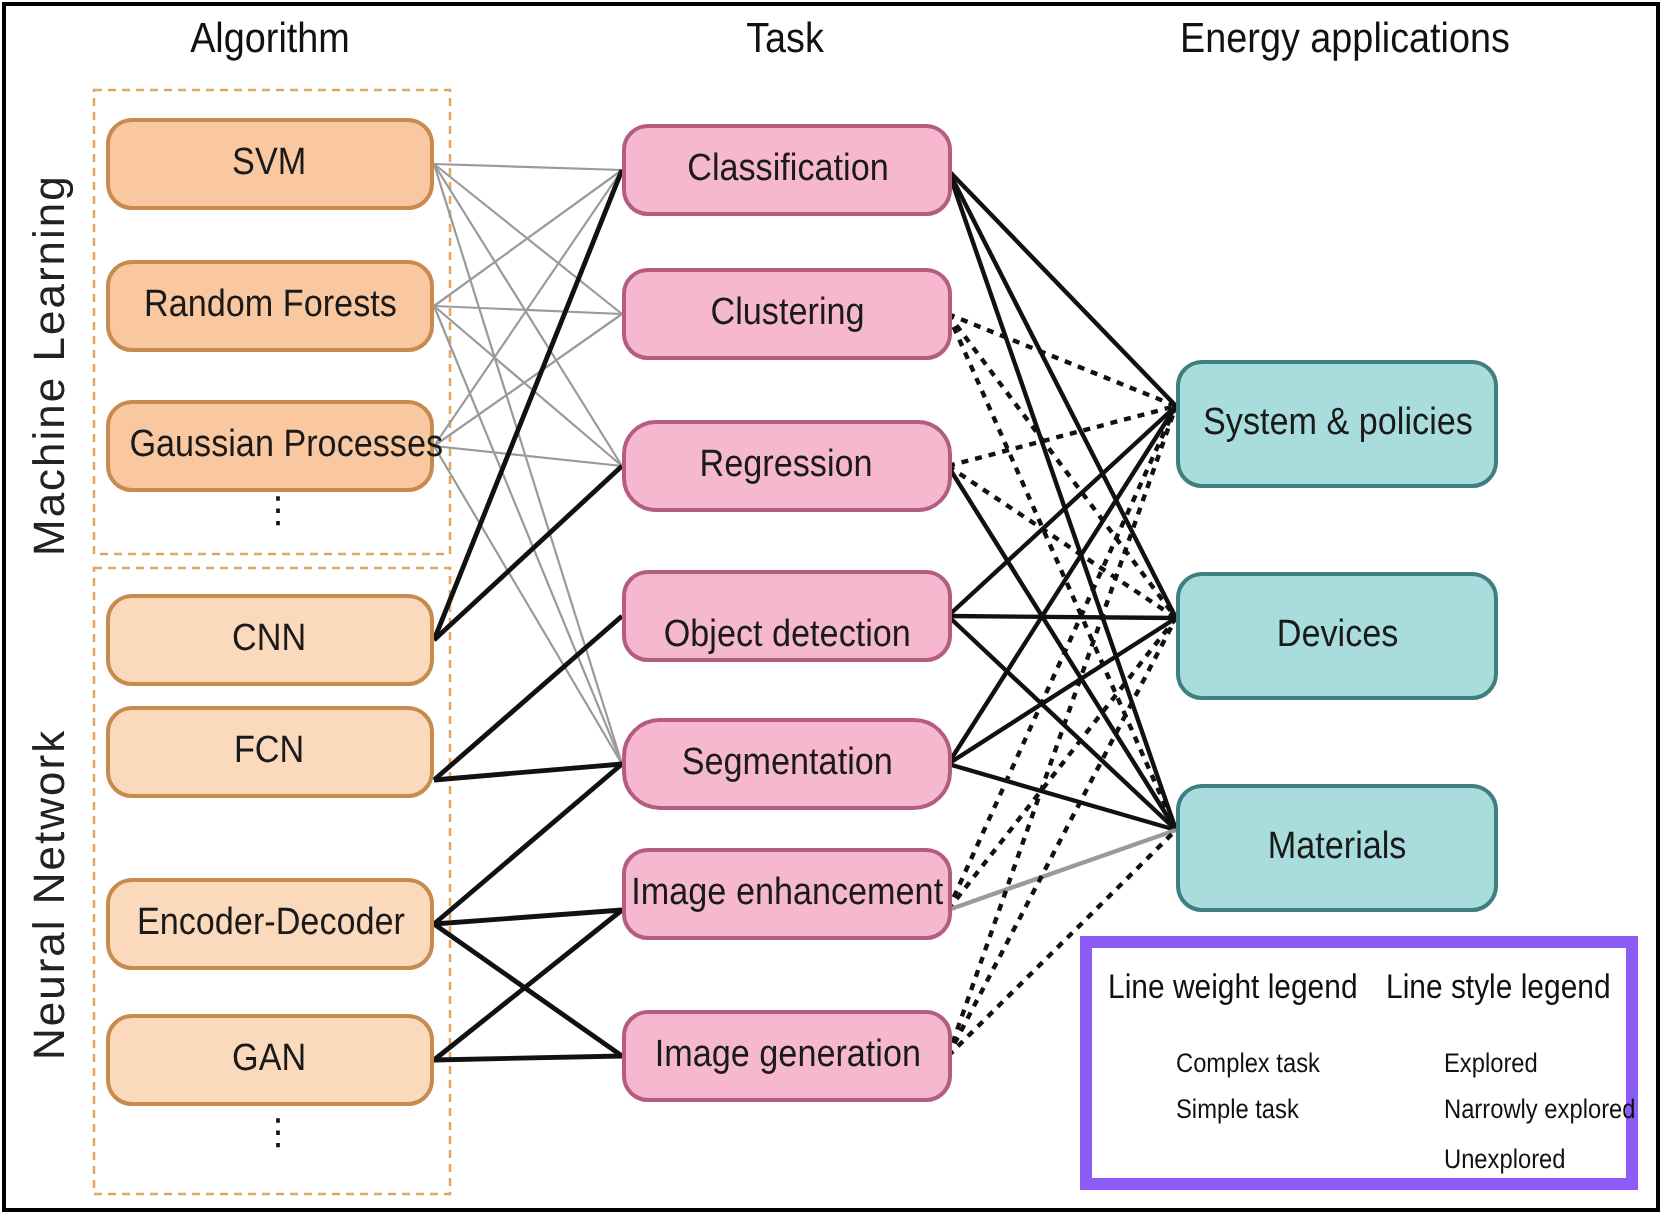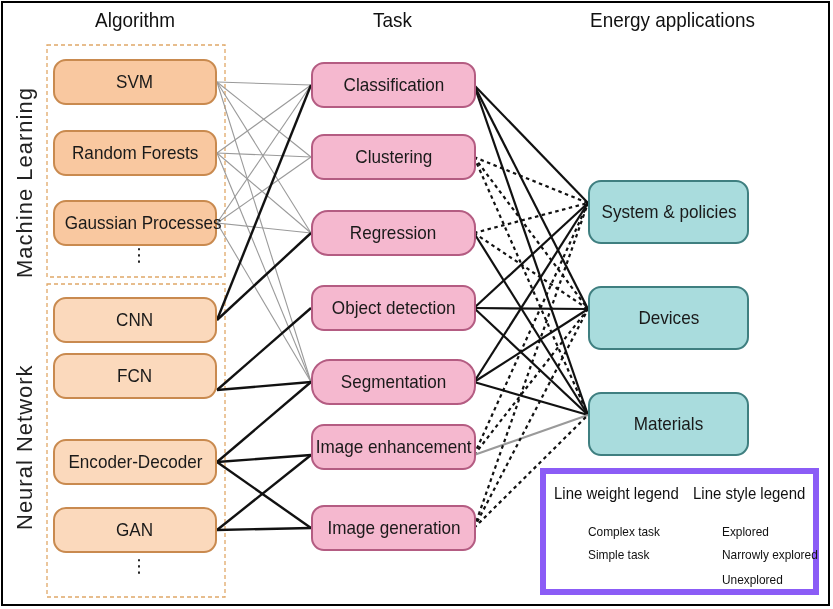--- a/index.html
+++ b/index.html
@@ -113,21 +113,21 @@
 
 <div class="box task" style="top:62px;">
     <span>Classification</span>
   </div>
 <div class="box task" style="top:134px;">
     <span>Clustering</span>
   </div>
 <div class="box task" style="top:210px;border-radius:17px;">
     <span>Regression</span>
   </div>
-<div class="box task" style="top:285px;">
+<div class="box task" style="top:285px;align-items:flex-end;">
     <span>Object detection</span>
   </div>
 <div class="box task" style="top:359px;border-radius:19px;">
     <span>Segmentation</span>
   </div>
 <div class="box task" style="top:424px;">
     <span>Image enhancement</span>
   </div>
 <div class="box task" style="top:505px;">
     <span>Image generation</span>

